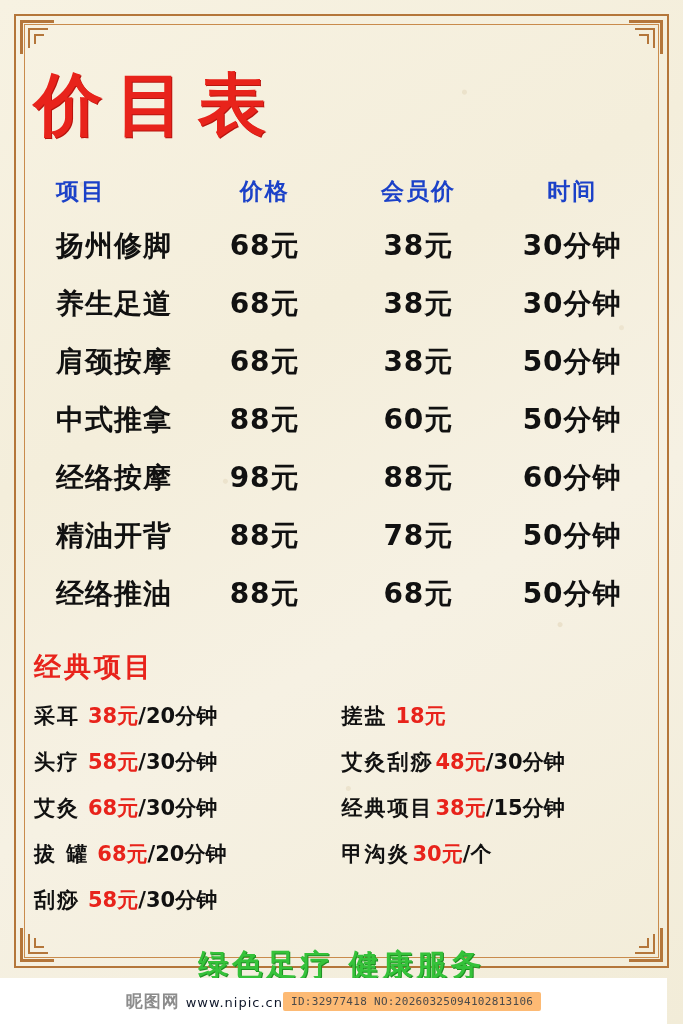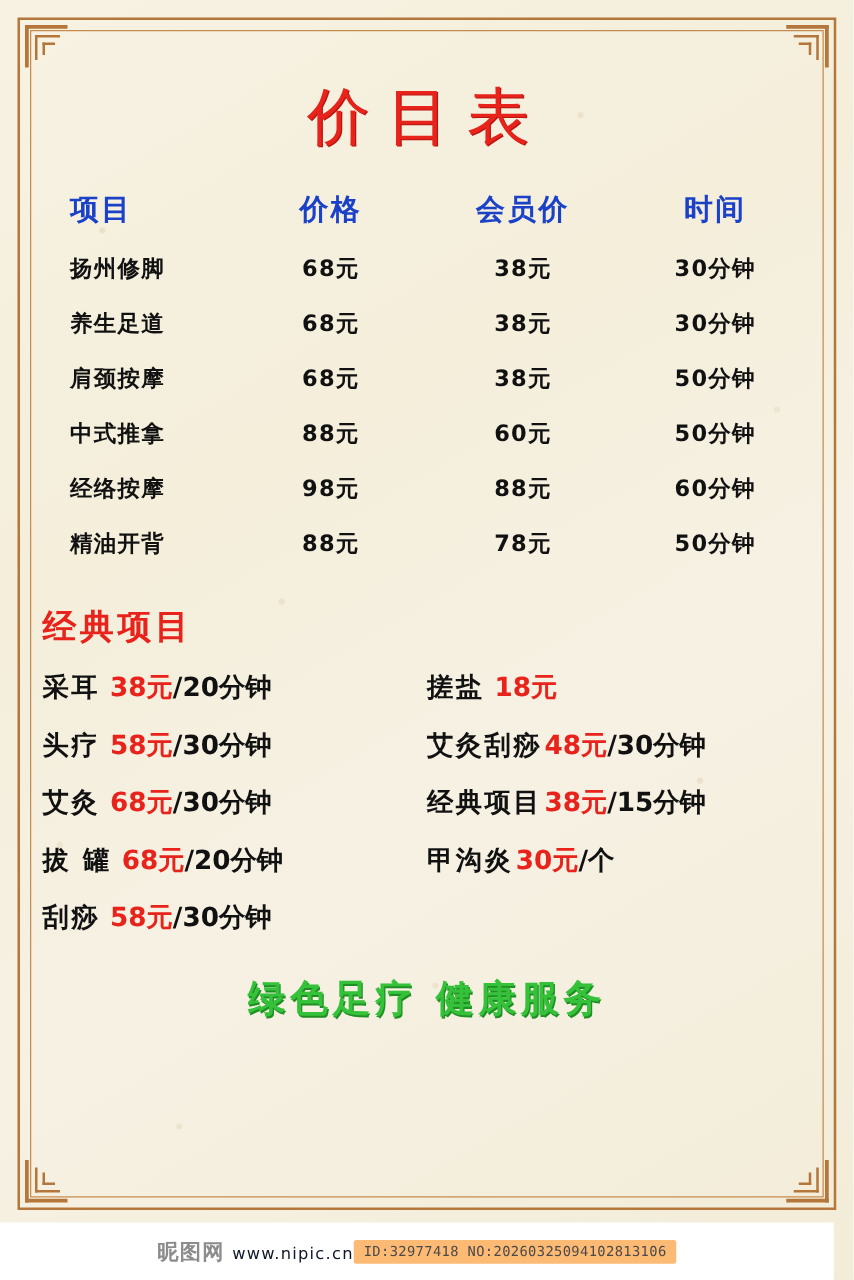--- a/index.html
+++ b/index.html
@@ -72,24 +72,23 @@
 
   .content {
     position: absolute;
     left: 34px;
     top: 34px;
     right: 34px;
     bottom: 76px;
   }
 
   .title {
-    text-align: center;
     margin-top: 26px;
-    font-size: 50px;
-    font-weight: normal;
+    font-size: 68px;
+    font-weight: bold;
     letter-spacing: 14px;
     color: #e8231b;
     text-shadow: 1px 1px 0 #b8150f;
     font-family: "DejaVu Sans", "Liberation Sans", sans-serif;
   }
 
   table.price {
     width: 100%;
     border-collapse: collapse;
     margin-top: 24px;
@@ -97,21 +96,21 @@
   }
   table.price th {
     color: #1b41c8;
     font-size: 23px;
     font-weight: bold;
     padding-bottom: 10px;
     letter-spacing: 2px;
   }
   table.price td {
     color: #111111;
-    font-size: 18px;
+    font-size: 28px;
     font-weight: bold;
     padding: 10px 0;
     text-align: center;
     letter-spacing: 1px;
   }
   table.price td.name {
     text-align: left;
     padding-left: 22px;
   }
   table.price th.nameh {
@@ -291,20 +290,26 @@
           <td>98元</td>
           <td>88元</td>
           <td>60分钟</td>
         </tr>
         <tr>
           <td class="name">精油开背</td>
           <td>88元</td>
           <td>78元</td>
           <td>50分钟</td>
         </tr>
+        <tr>
+          <td class="name">经络推油</td>
+          <td>88元</td>
+          <td>68元</td>
+          <td>50分钟</td>
+        </tr>
       </tbody>
     </table>
 
     <div class="section-title">经典项目</div>
 
     <table class="classic">
       <tbody>
         <tr>
           <td class="col-left">
             <span class="label">采耳</span><span class="price-red">38元</span><span class="dur">/20分钟</span>

